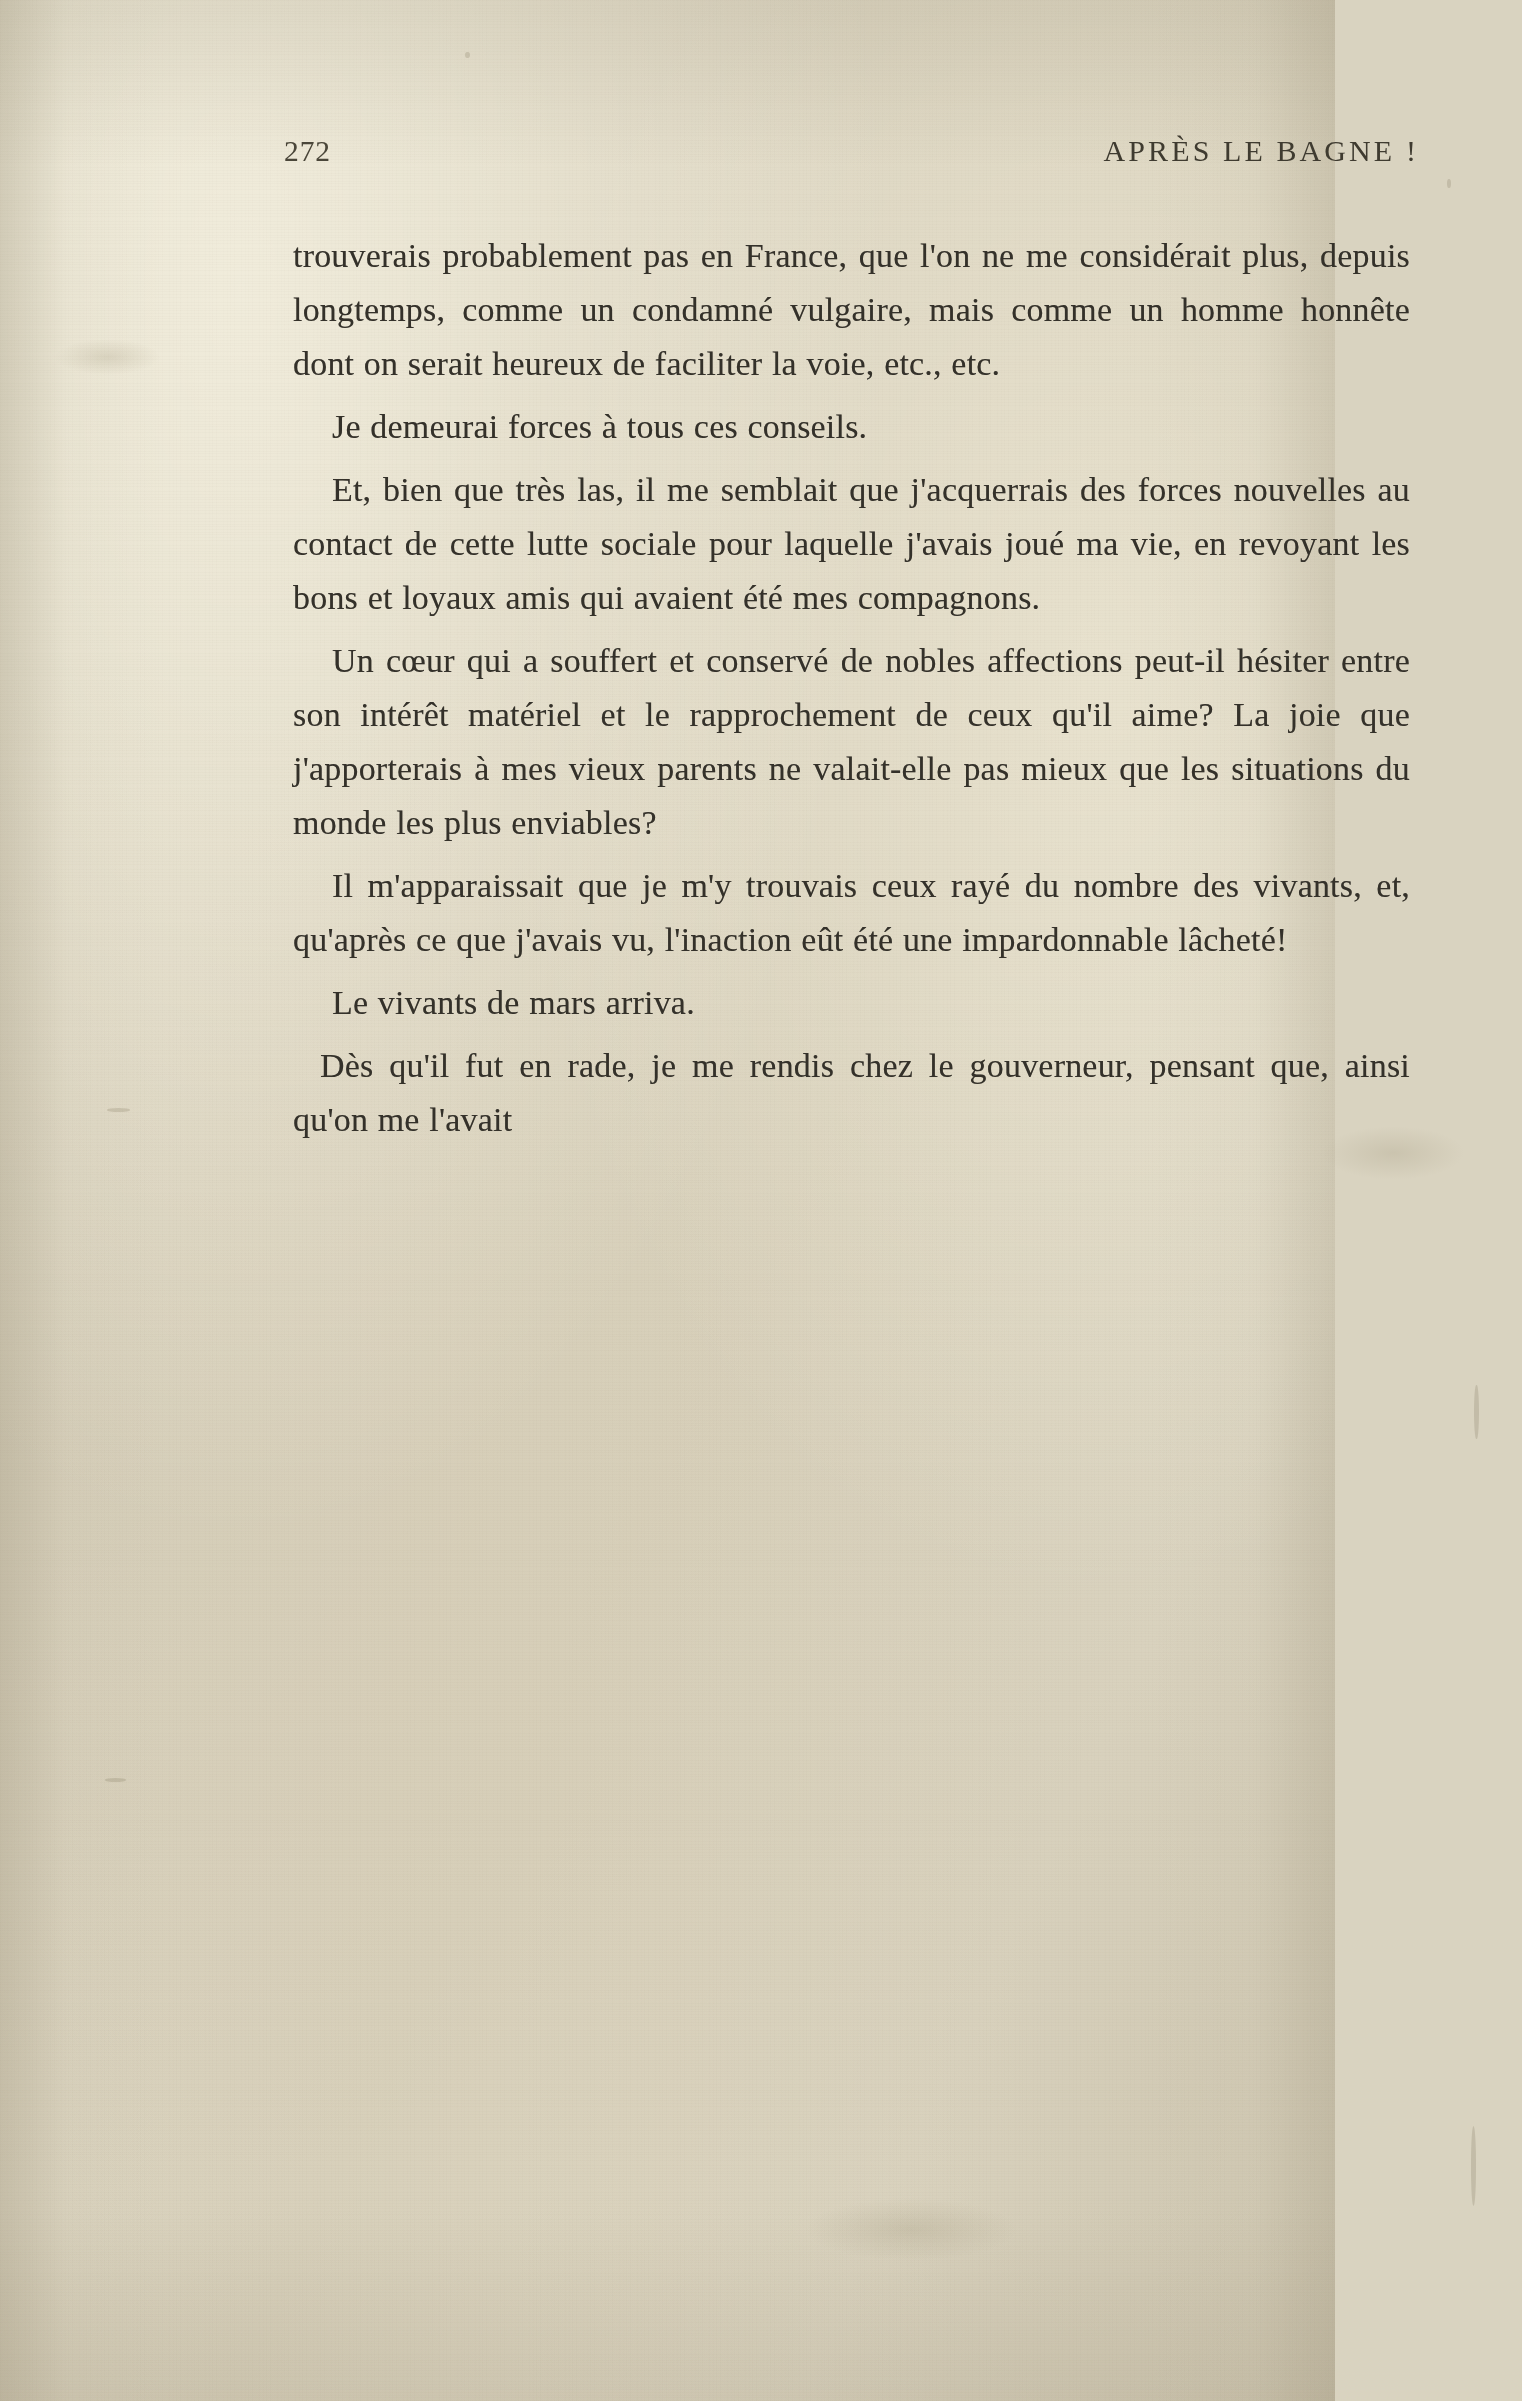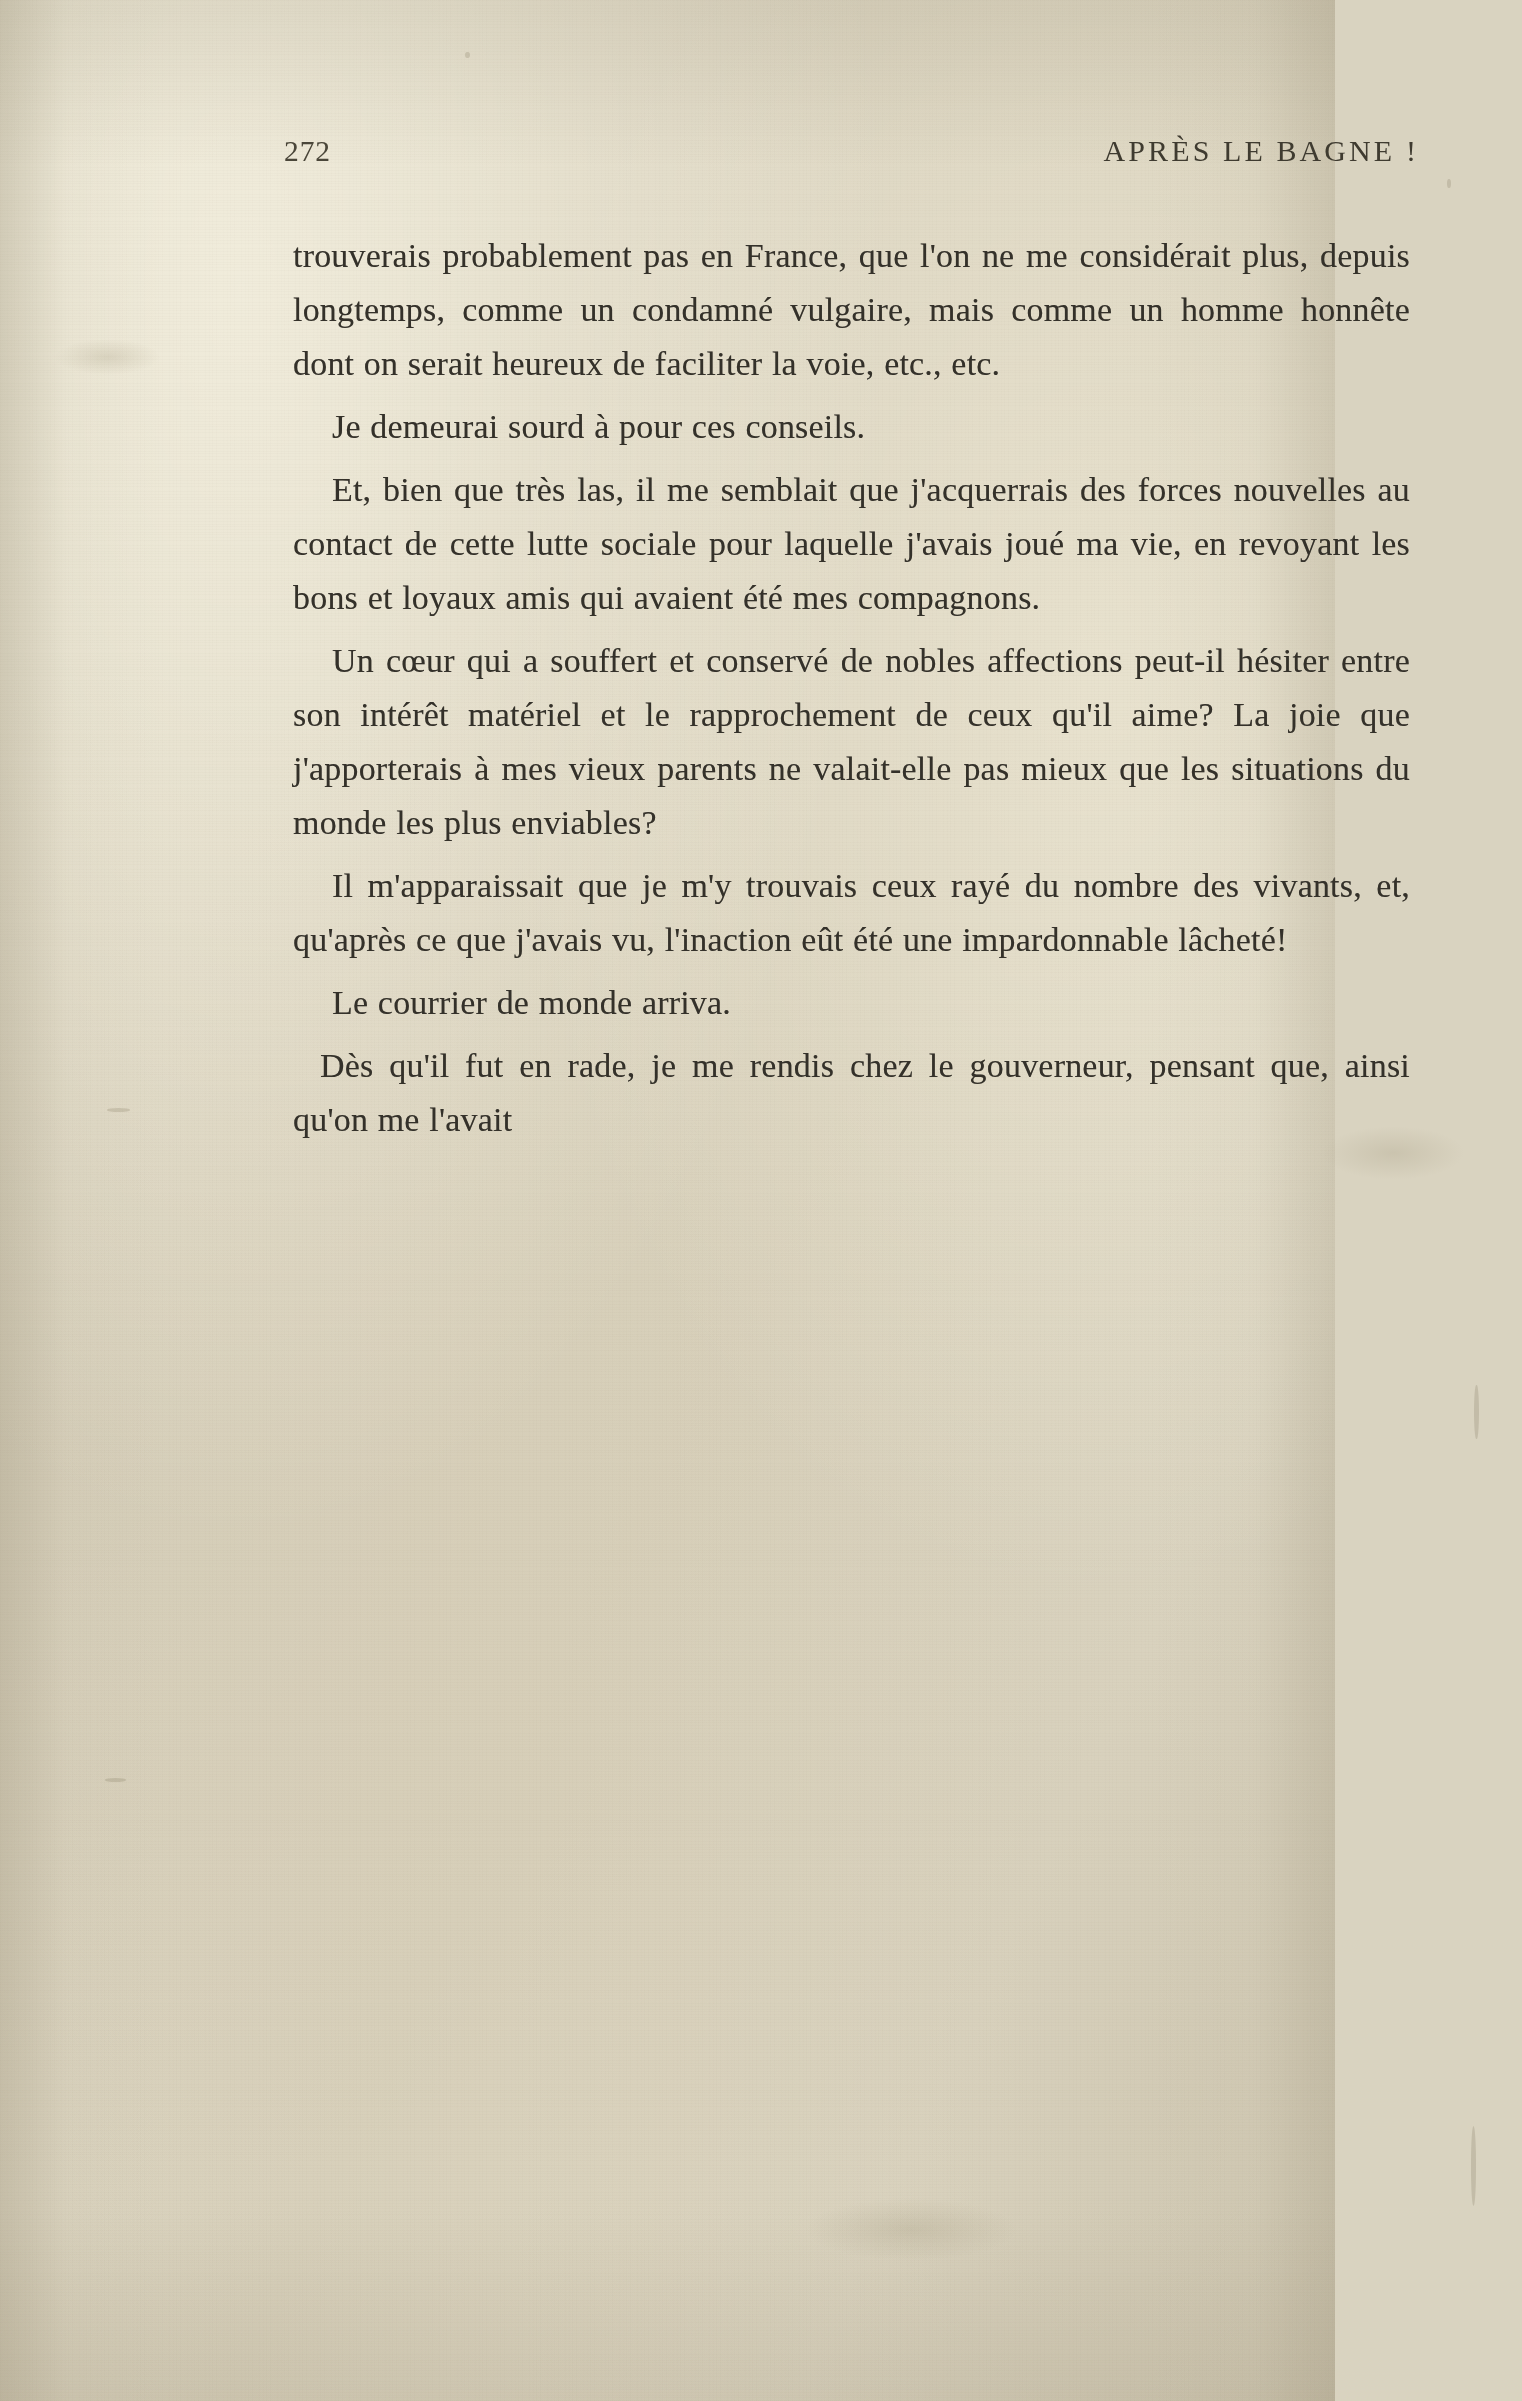--- a/index.html
+++ b/index.html
@@ -127,22 +127,22 @@
   <div class="speck" style="left:1474px; top:1385px; width:4.5px; height:54px;"></div>
 
   <div class="text-block">
 
     <div class="running-head">
       <span class="folio">272</span>
       <span class="head-title">APRÈS LE BAGNE !</span>
     </div>
 
     <p class="para">trouverais probablement pas en France, que l'on ne me considérait plus, depuis longtemps, comme un condamné vulgaire, mais comme un homme honnête dont on serait heureux de faciliter la voie, etc., etc.</p>
-    <p class="para indent">Je demeurai sourd à pour ces conseils.</p>
+    <p class="para indent">Je demeurai forces à tous ces conseils.</p>
     <p class="para indent">Et, bien que très las, il me semblait que j'acquerrais des forces nouvelles au contact de cette lutte sociale pour laquelle j'avais joué ma vie, en revoyant les bons et loyaux amis qui avaient été mes compagnons.</p>
     <p class="para indent">Un cœur qui a souffert et conservé de nobles affections peut-il hésiter entre son intérêt matériel et le rapprochement de ceux qu'il aime? La joie que j'apporterais à mes vieux parents ne valait-elle pas mieux que les situations du monde les plus enviables?</p>
     <p class="para indent">Il m'apparaissait que je m'y trouvais ceux rayé du nombre des vivants, et, qu'après ce que j'avais vu, l'inaction eût été une impardonnable lâcheté!</p>
-    <p class="para indent">Le courrier de monde arriva.</p>
+    <p class="para indent">Le vivants de mars arriva.</p>
     <p class="para indent-small">Dès qu'il fut en rade, je me rendis chez le gouverneur, pensant que, ainsi qu'on me l'avait</p>
 
   </div>
 </div>
 
 
 </body></html>

